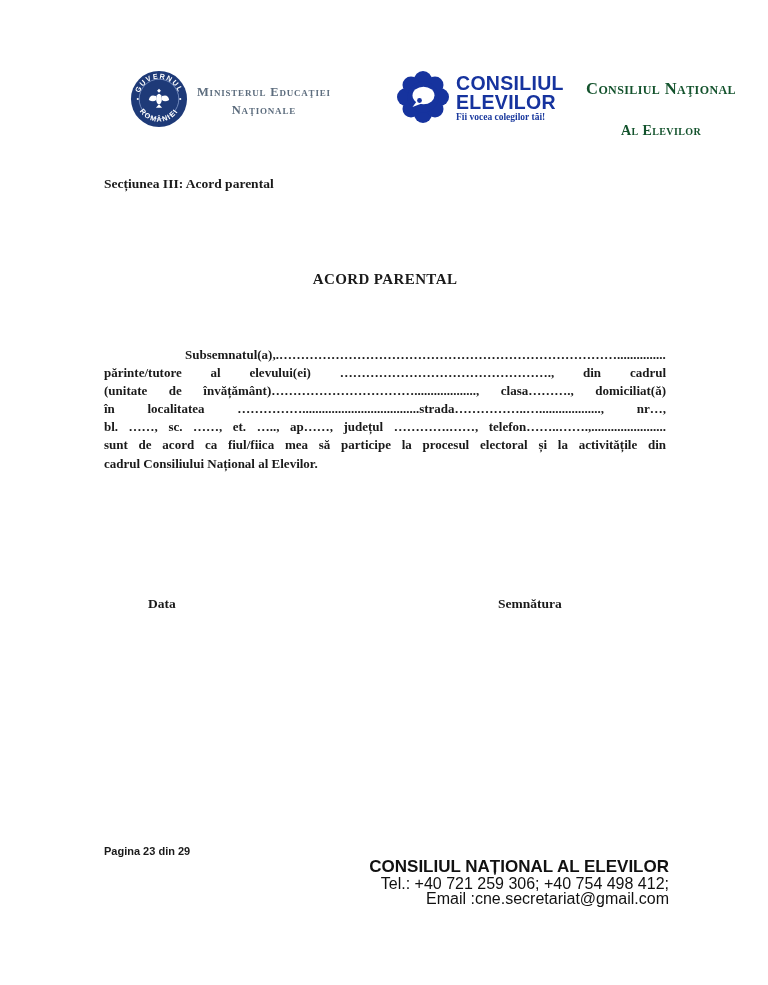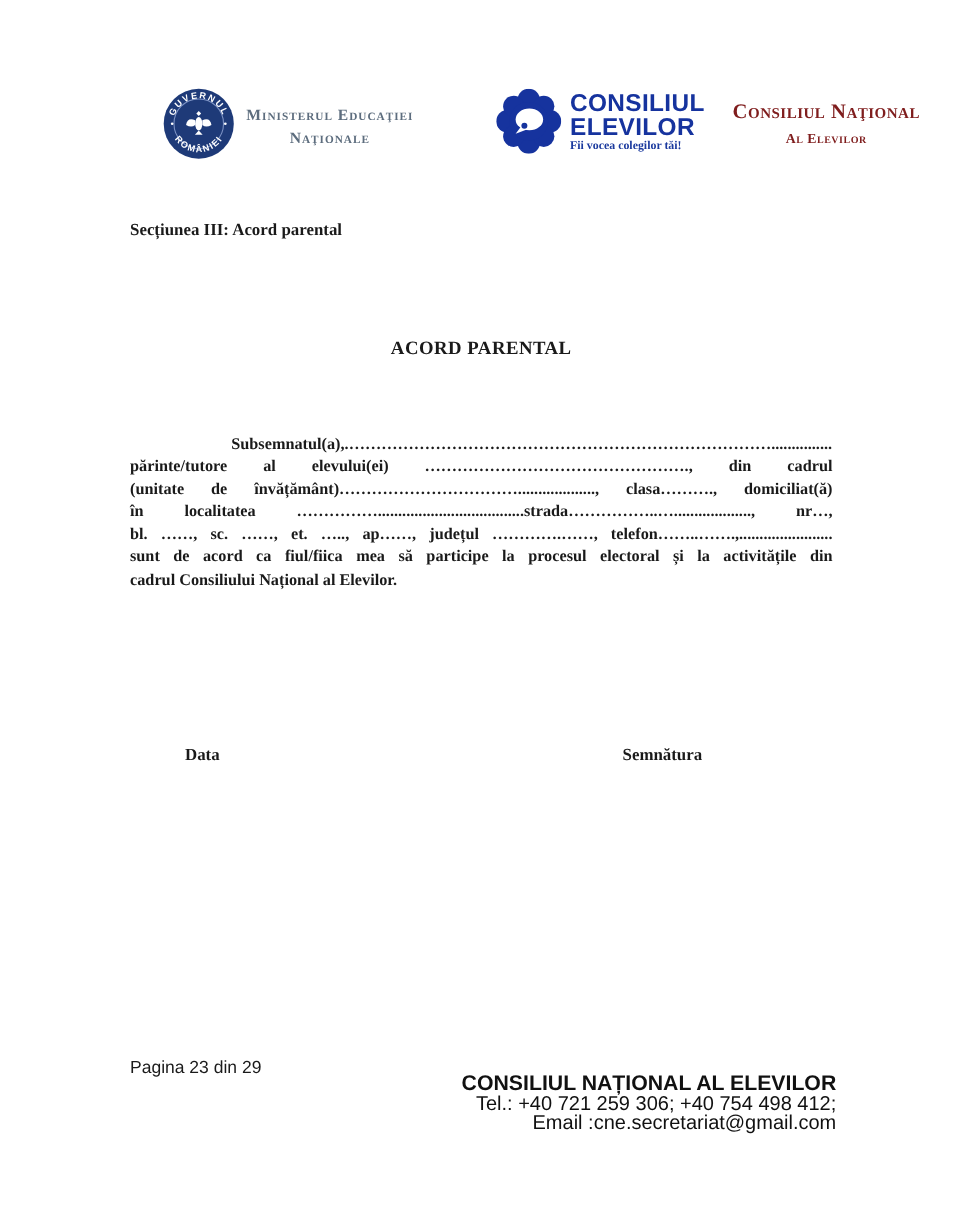--- a/index.html
+++ b/index.html
@@ -10,41 +10,41 @@
   .gov-logo{position:absolute;left:130px;top:70px;width:58px;height:58px;}
   .ministry-name{position:absolute;left:197px;top:84px;font-variant:small-caps;
         font-size:12.5px;line-height:17.5px;letter-spacing:0.8px;color:#5d6d7e;font-weight:600;text-align:center;}
   .ce-logo{position:absolute;left:397px;top:71px;width:52px;height:52px;}
   .ce-text{position:absolute;left:456px;top:74px;color:#16339e;}
   .ce-text .ce-line{font-family:"Liberation Sans",sans-serif;font-weight:bold;
         font-size:19.5px;line-height:19px;letter-spacing:0.3px;}
   .ce-tagline{margin-top:0;font-family:Liberation Serif, serif;font-size:9.5px;
         font-weight:bold;color:#1b3a9e;}
   .cne-wordmark{position:absolute;left:573px;top:78px;width:176px;text-align:center;
-        font-variant:small-caps;color:#7f1d1d;font-weight:600;}
+        font-variant:small-caps;color:#14532d;font-weight:600;}
   .cne-line1{font-size:16.5px;line-height:22px;letter-spacing:0.4px;}
-  .cne-line2{font-size:11px;line-height:22px;letter-spacing:0.4px;}
+  .cne-line2{font-size:14px;line-height:22px;letter-spacing:0.4px;margin-top:20px;}
 
   
   .section-label{position:absolute;left:104px;top:176px;font-weight:bold;font-size:13.5px;}
   .doc-title{position:absolute;left:104px;top:271px;width:562px;text-align:center;
         font-weight:bold;font-size:15px;letter-spacing:0.4px;}
   .body-par{position:absolute;left:104px;top:346px;width:562px;font-weight:bold;
         font-size:13px;line-height:18.1px;}
   .body-line{text-align:justify;text-align-last:justify;}
   .body-line.first{text-indent:81px;text-align-last:left;white-space:nowrap;overflow:hidden;}
   .body-line.last{text-align:left;text-align-last:left;}
 
   .sig-row{position:absolute;left:104px;top:596px;width:562px;font-weight:bold;font-size:13.5px;}
   .sig-data{position:absolute;left:44px;top:0;}
   .sig-sign{position:absolute;left:394px;top:0;}
 
   
   .page-number{position:absolute;left:104px;top:845px;
-        font-family:"Liberation Sans",sans-serif;font-size:14px;color:#1a1a1a;}
+        font-family:"Liberation Sans",sans-serif;font-size:11px;color:#1a1a1a;font-weight:bold;}
   .footer-contact{position:absolute;right:99px;top:858px;text-align:right;
         font-family:"Liberation Sans",sans-serif;color:#111111;}
   .footer-org{font-weight:bold;font-size:17px;line-height:18px;}
   .footer-line{font-size:16px;line-height:15px;}
 </style>
 </head>
 <body>
 
 <div class="page">
 

